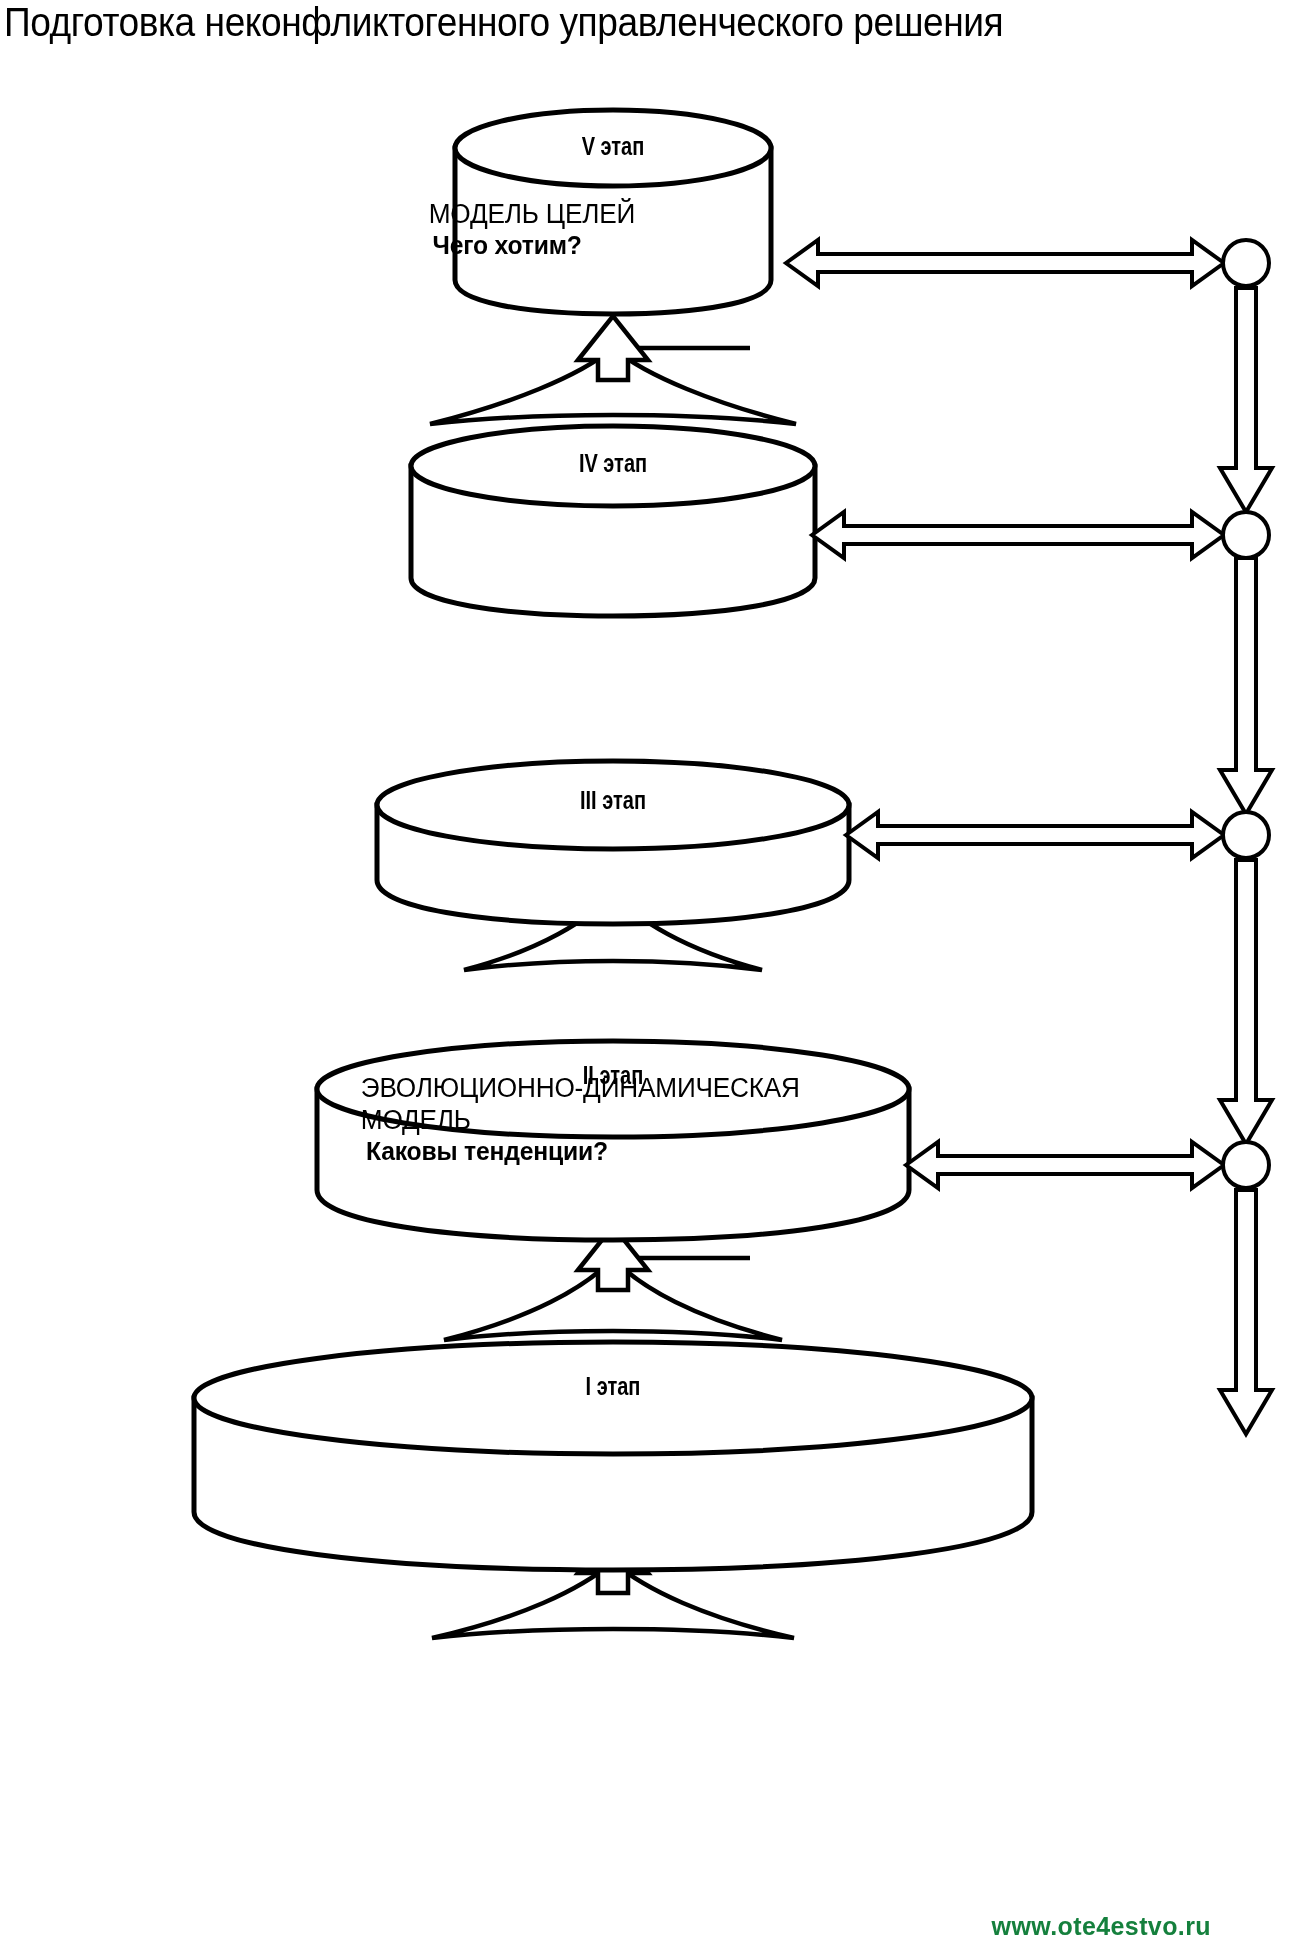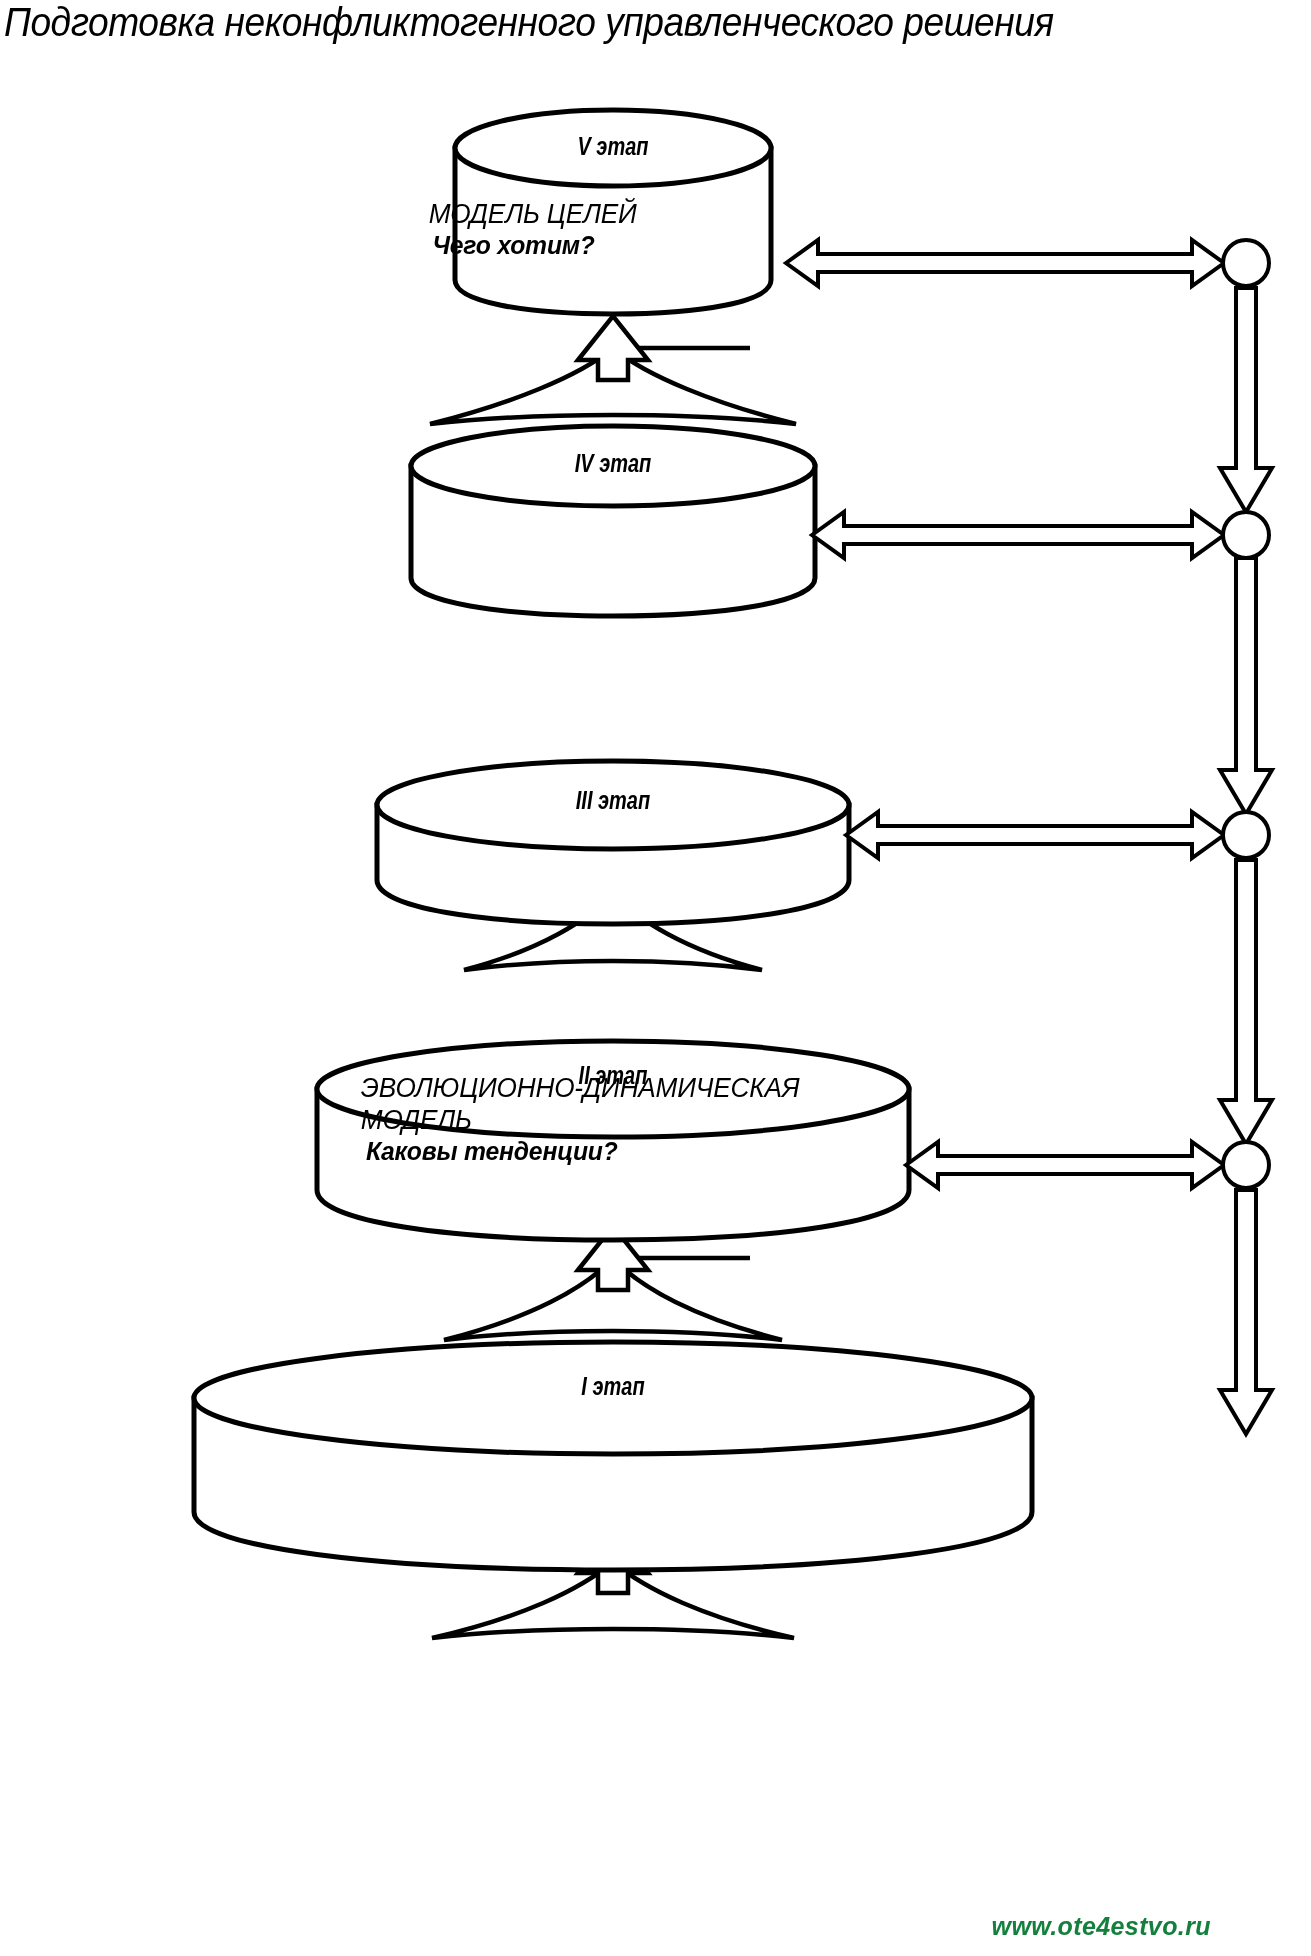--- a/index.html
+++ b/index.html
@@ -13,21 +13,20 @@
     height: 1956px;
     position: relative;
     overflow: hidden;
     font-family: "Liberation Sans", sans-serif;
   }
   #root {
     position: absolute;
     left: 0; top: 0;
     width: 1217px;
     height: 1956px;
-    font-style: italic;
   }
   #diagram-svg {
     position: absolute;
     left: 0; top: 0;
     width: 1311px;
     height: 1956px;
     display: block;
   }
   .shape-fill {
     fill: #ffffff;

